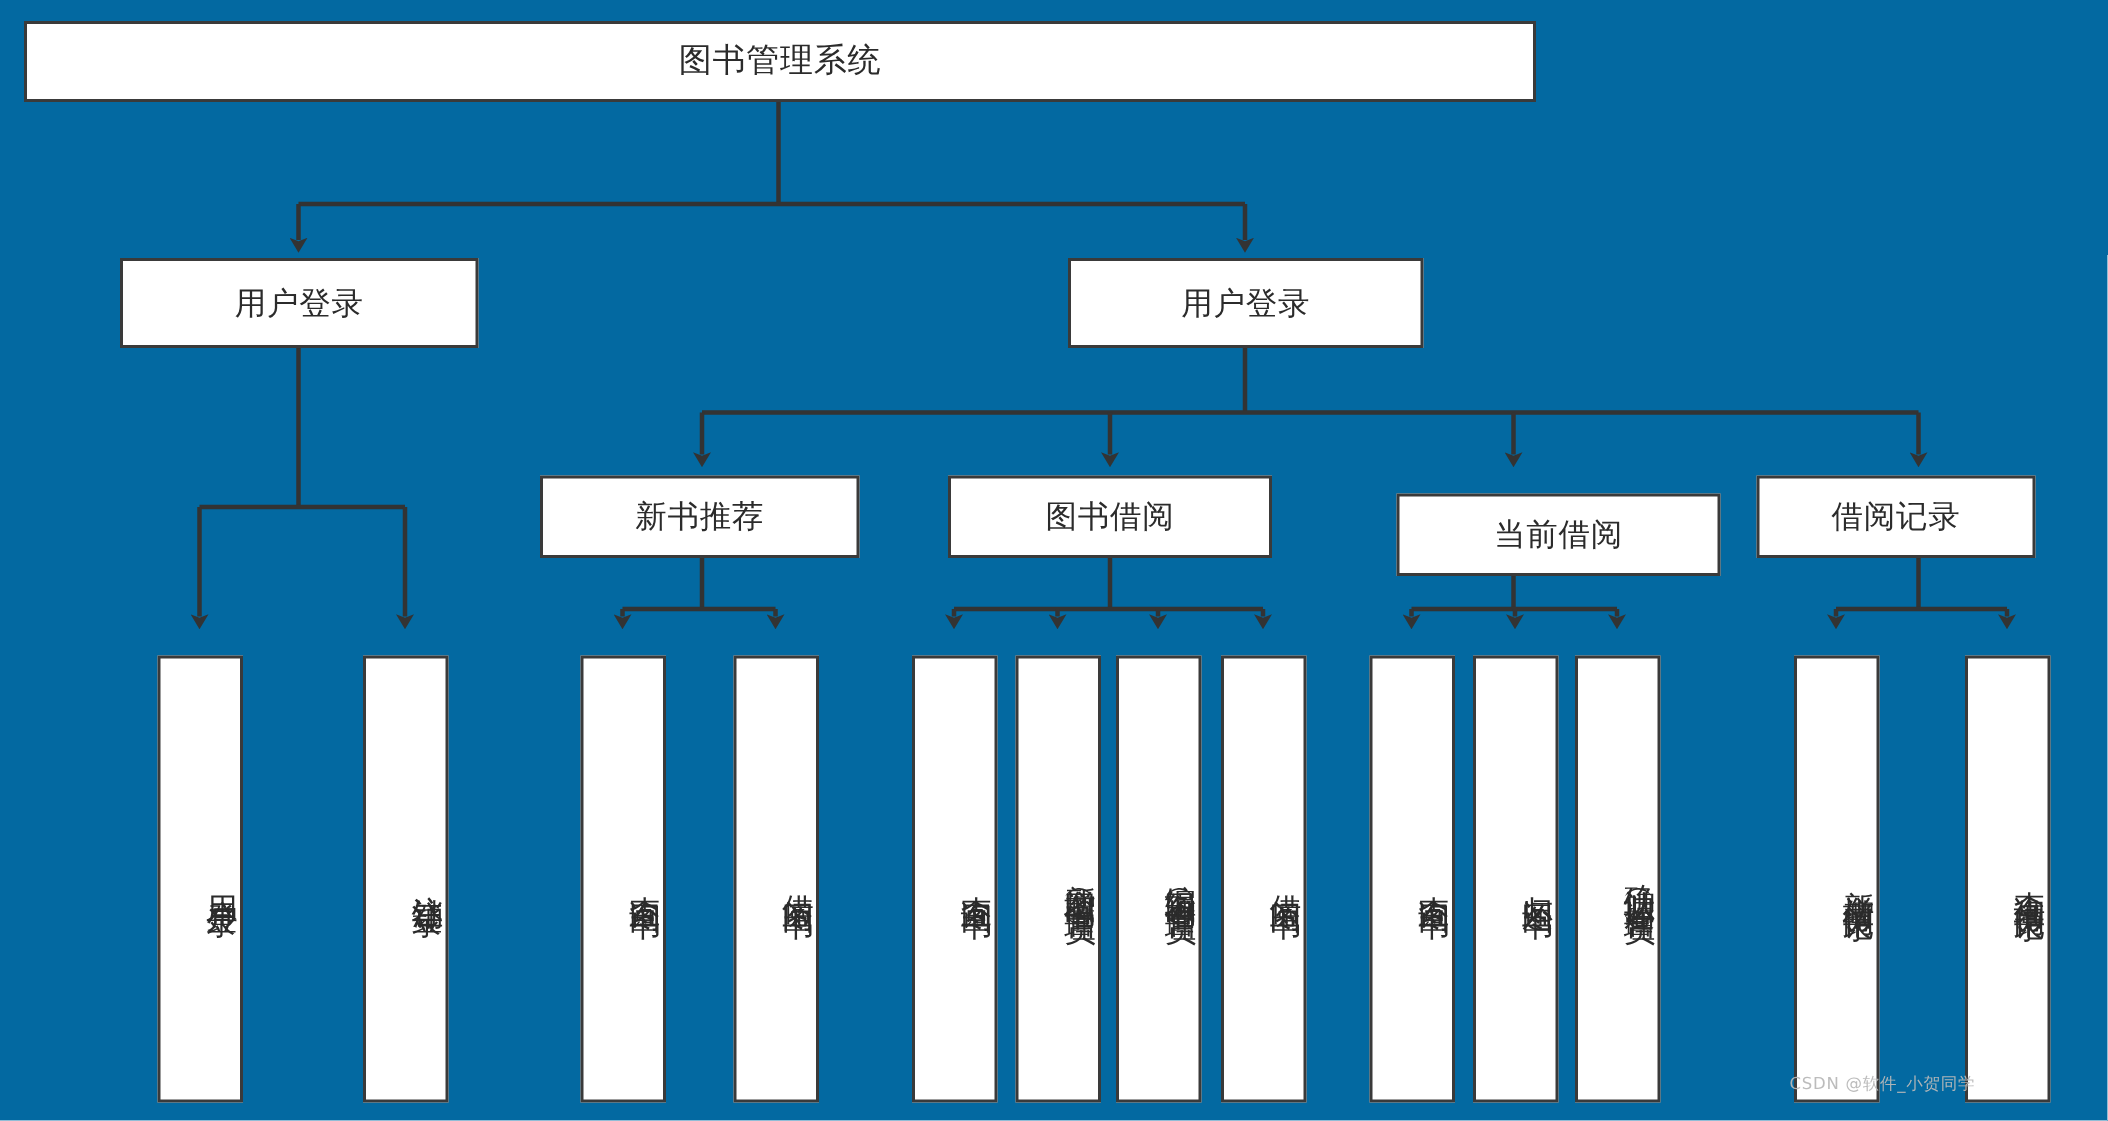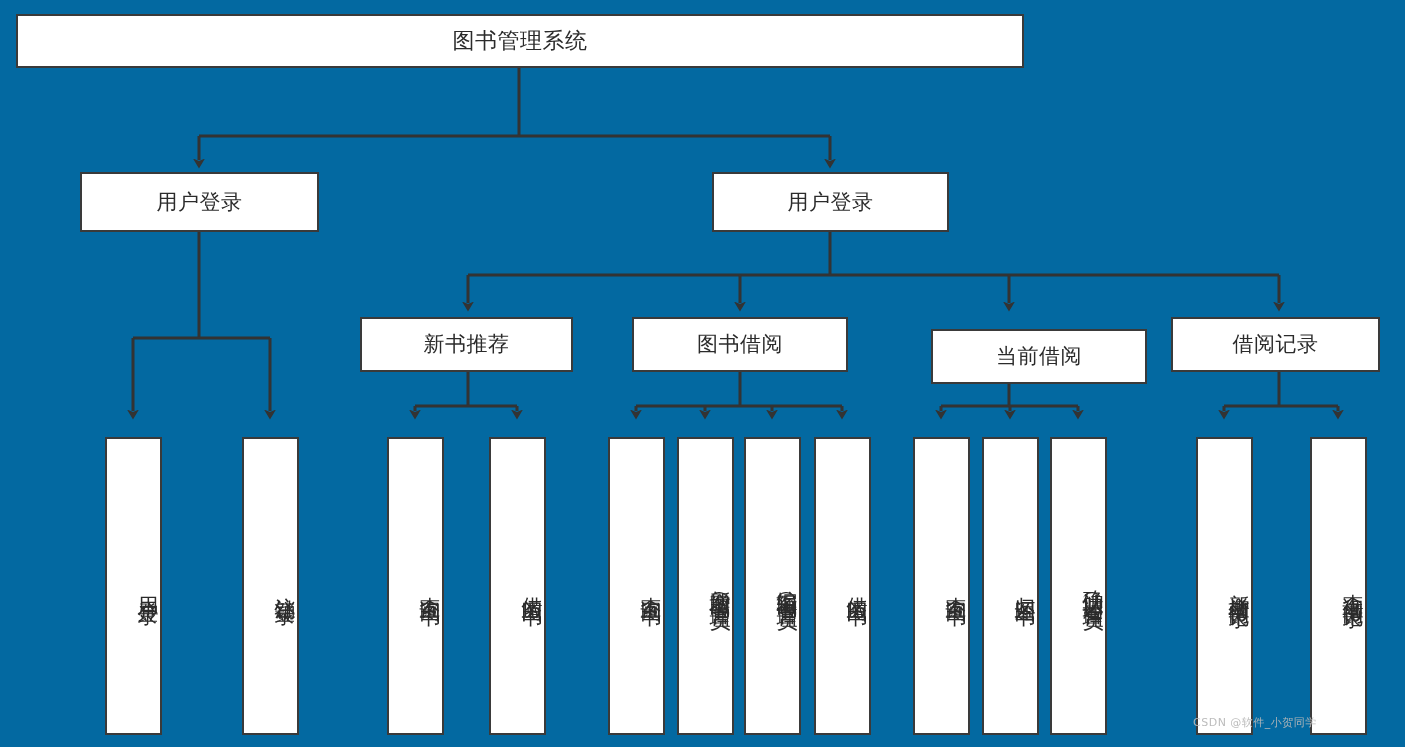--- a/index.html
+++ b/index.html
@@ -138,21 +138,21 @@
 
   <div class="node node-h" style="left:360px; top:317px; width:213px; height:55px;">
     <span>新书推荐</span>
   </div>
   <div class="node node-h" style="left:632px; top:317px; width:216px; height:55px;">
     <span>图书借阅</span>
   </div>
   <div class="node node-h" style="left:902px; top:329px; width:216px; height:55px;margin-left:29px;">
     <span>当前借阅</span>
   </div>
-  <div class="node node-h" style="left:1171px; top:317px; width:209px; height:55px;">
+  <div class="node node-h" style="left:1171px; top:317px; width:186px; height:55px;">
     <span>借阅记录</span>
   </div>
 
   <div class="node node-v" style="left:105px; top:437px; width:57px; height:298px;">
     <span>用户登录</span>
   </div>
   <div class="node node-v" style="left:242px; top:437px; width:57px; height:298px;">
     <span>注销登录</span>
   </div>
 

